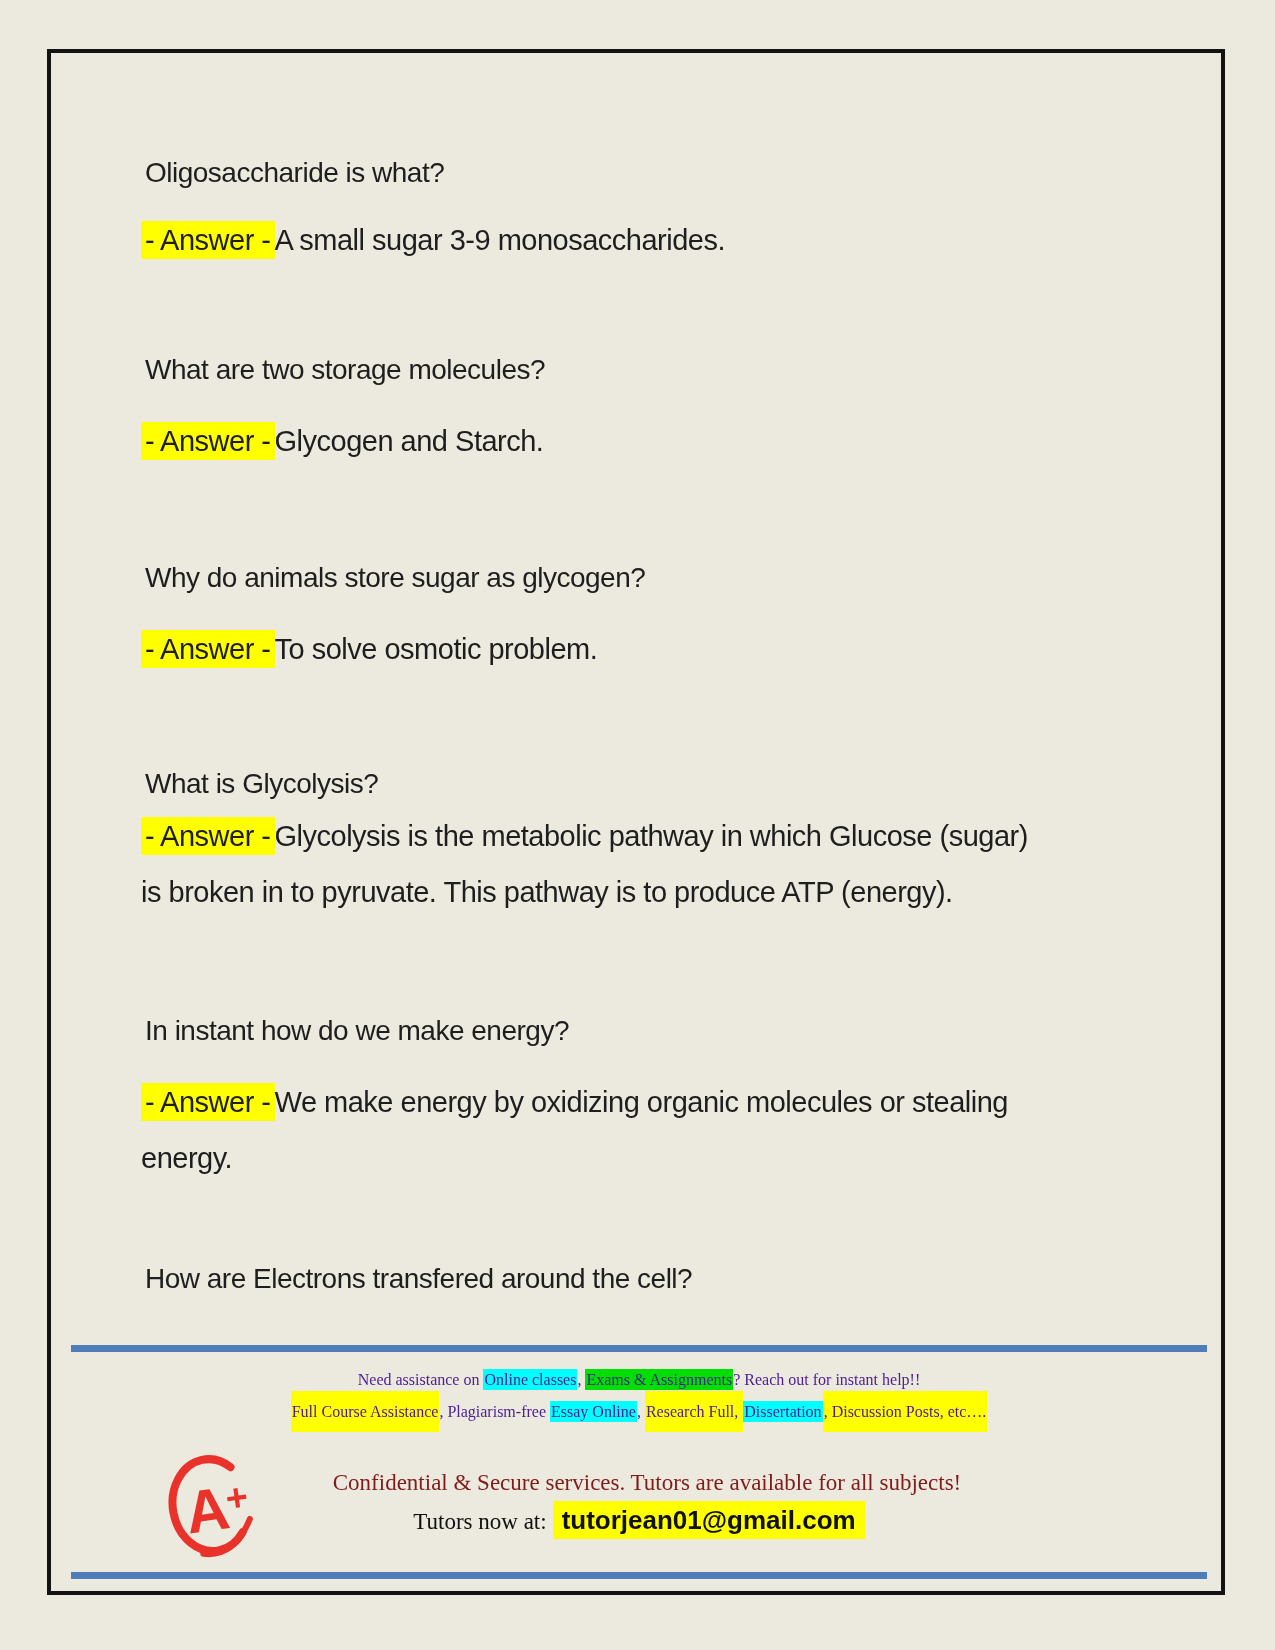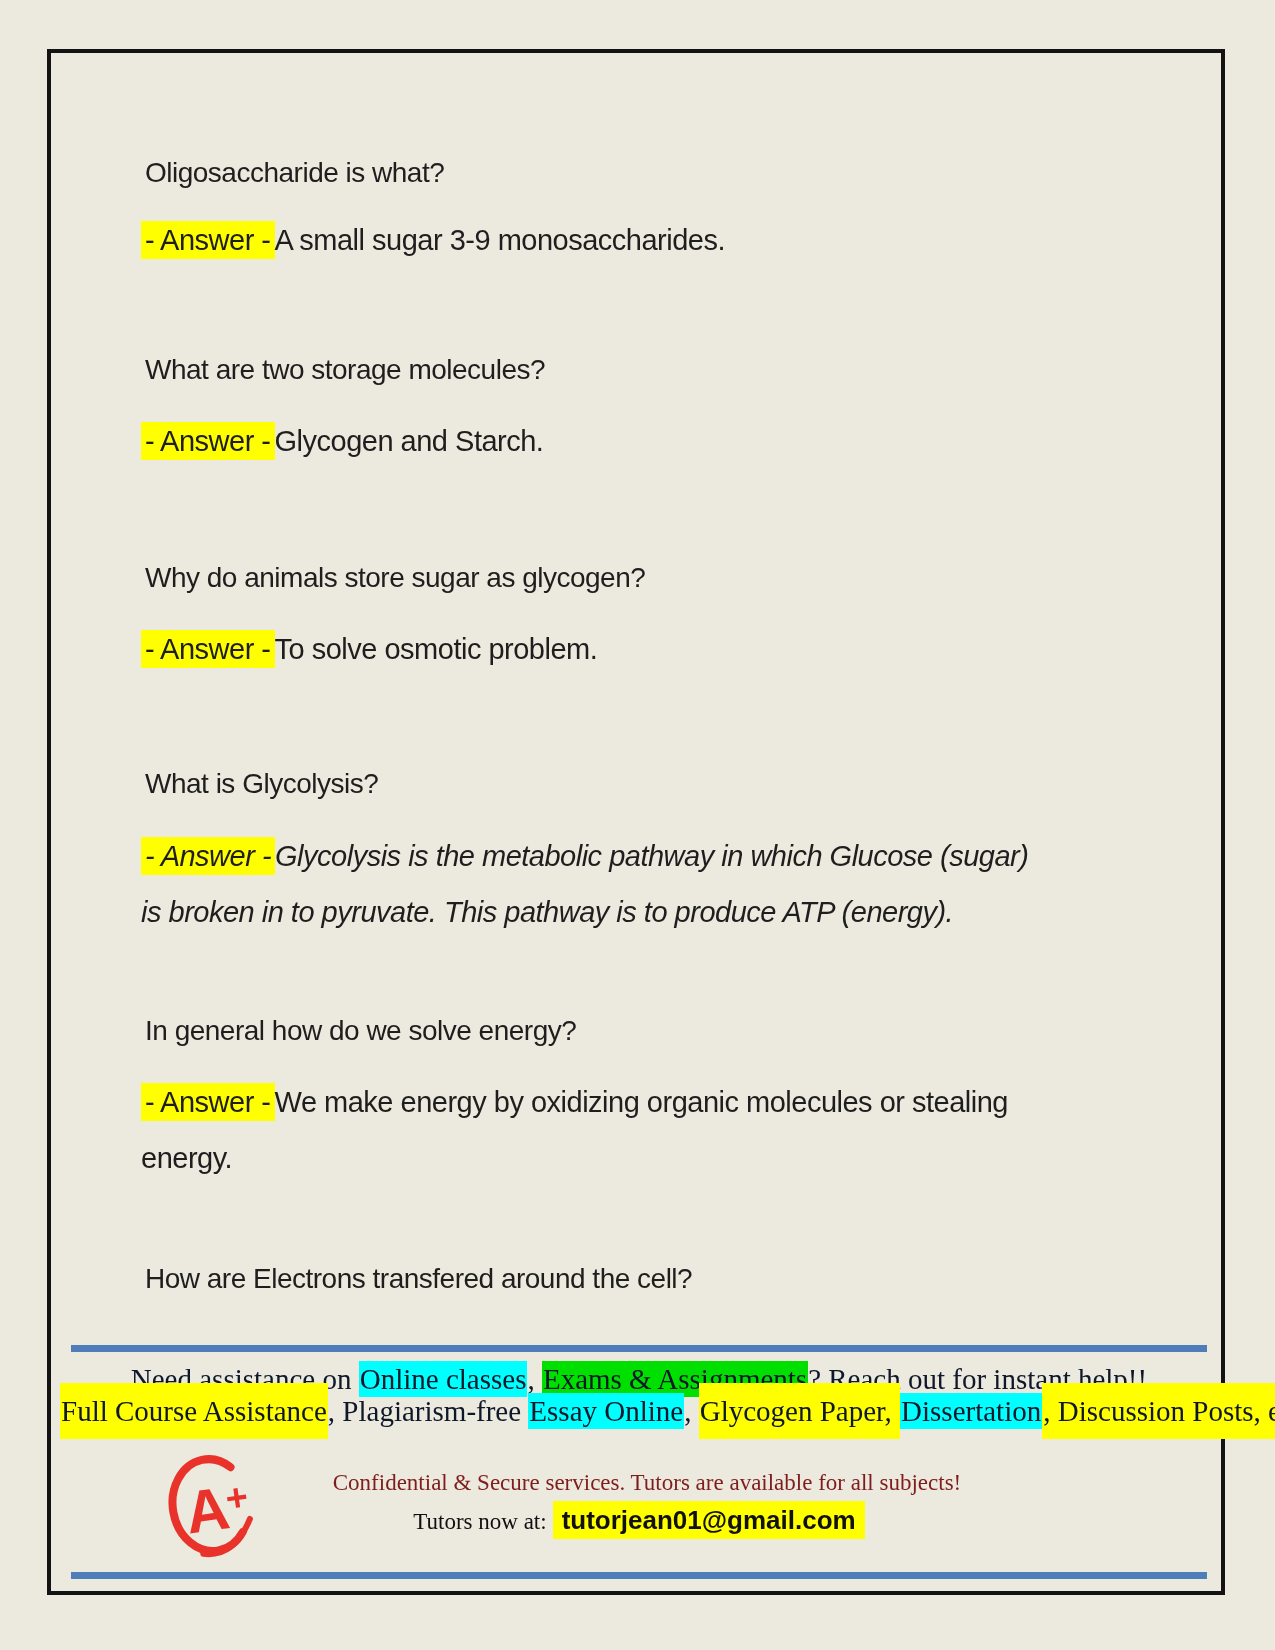--- a/index.html
+++ b/index.html
@@ -25,34 +25,34 @@
     color:#1e1e1e;
   }
   .a .ans-label{
     background:var(--hl-yellow,#FFFF00);
     padding:3px 4px;color:#1e1e1e;
   }
   .a .ans-text{white-space:pre-line;}
   .q1{top:150px;} .a1{top:212px;}
   .q2{top:347px;} .a2{top:413px;}
   .q3{top:555px;} .a3{top:621px;}
-  .q4{top:761px;} .a4{top:828px;font-style:italic;}
+  .q4{top:761px;} .a4{top:808px;}
   .q5{top:1008px;} .a5{top:1074px;}
   .q6{top:1256px;}
   
   .divider{
     position:absolute;left:71px;width:1136px;height:7px;
     background:var(--divider,#4E7DBA);
   }
   .divider.top{top:1345px;}
   .divider.bottom{top:1572px;}
   .ad-line{
     position:absolute;left:60px;width:1158px;text-align:center;
-    font-family:"Liberation Serif",serif;font-size:29px;line-height:31px;
-    color:#0f172a;white-space:nowrap;
+    font-family:"Liberation Serif",serif;font-size:16px;line-height:31px;
+    color:#4c1d95;white-space:nowrap;
   }
   .ad1{top:1364px;}
   .ad2{top:1396px;}
   .ad-line .hl-yellow{background:var(--hl-yellow,#FFFF00);padding:12px 1px;}
   .ad-line .hl-cyan{background:var(--hl-cyan,#00FFFF);padding:2px 1px;}
   .ad-line .hl-green{background:var(--hl-green,#00DF00);padding:2px 1px;}
   .services{
     position:absolute;left:68px;top:1470px;width:1158px;text-align:center;
     font-family:"Liberation Serif",serif;font-size:23px;color:#7f1d1d;
   }
@@ -78,30 +78,30 @@
 <div class="q q2">What are two storage molecules?</div>
 <div class="a a2"><mark class="ans-label">- Answer -</mark><span class="ans-text">Glycogen and Starch.</span></div>
 
 <div class="q q3">Why do animals store sugar as glycogen?</div>
 <div class="a a3"><mark class="ans-label">- Answer -</mark><span class="ans-text">To solve osmotic problem.</span></div>
 
 <div class="q q4">What is Glycolysis?</div>
 <div class="a a4"><mark class="ans-label">- Answer -</mark><span class="ans-text">Glycolysis is the metabolic pathway in which Glucose (sugar)
 is broken in to pyruvate. This pathway is to produce ATP (energy).</span></div>
 
-<div class="q q5">In general how do we solve energy?</div>
+<div class="q q5">In instant how do we make energy?</div>
 <div class="a a5"><mark class="ans-label">- Answer -</mark><span class="ans-text">We make energy by oxidizing organic molecules or stealing
 energy.</span></div>
 
 <div class="q q6">How are Electrons transfered around the cell?</div>
 
 <div class="divider top"></div>
 
 <div class="ad-line ad1"><span>Need assistance on </span><span class="hl-cyan">Online classes</span><span>, </span><span class="hl-green">Exams &amp; Assignments</span><span>? Reach out for instant help!!</span></div>
-<div class="ad-line ad2"><span class="hl-yellow">Full Course Assistance</span><span>, Plagiarism-free </span><span class="hl-cyan">Essay Online</span><span>, </span><span class="hl-yellow">Glycogen Paper, </span><span class="hl-cyan">Dissertation</span><span class="hl-yellow">, Discussion Posts, etc….</span></div>
+<div class="ad-line ad2"><span class="hl-yellow">Full Course Assistance</span><span>, Plagiarism-free </span><span class="hl-cyan">Essay Online</span><span>, </span><span class="hl-yellow">Research Full, </span><span class="hl-cyan">Dissertation</span><span class="hl-yellow">, Discussion Posts, etc….</span></div>
 
 <svg class="logo" viewBox="0 0 100 112" xmlns="http://www.w3.org/2000/svg">
   <g transform="rotate(-8 50 56)">
     <path d="M73 18 A38 46 0 1 0 76 84" fill="none" stroke="#E8322A" stroke-width="8" stroke-linecap="round"></path>
     <path d="M34 100 Q64 108 85 72" fill="none" stroke="#E8322A" stroke-width="6" stroke-linecap="round"></path>
     <text x="44" y="78" text-anchor="middle" font-family="Liberation Sans, sans-serif" font-weight="bold" font-size="60" fill="#E8322A">A</text>
     <text x="75" y="62" text-anchor="middle" font-family="Liberation Sans, sans-serif" font-weight="bold" font-size="38" fill="#E8322A">+</text>
   </g>
 </svg>
 

